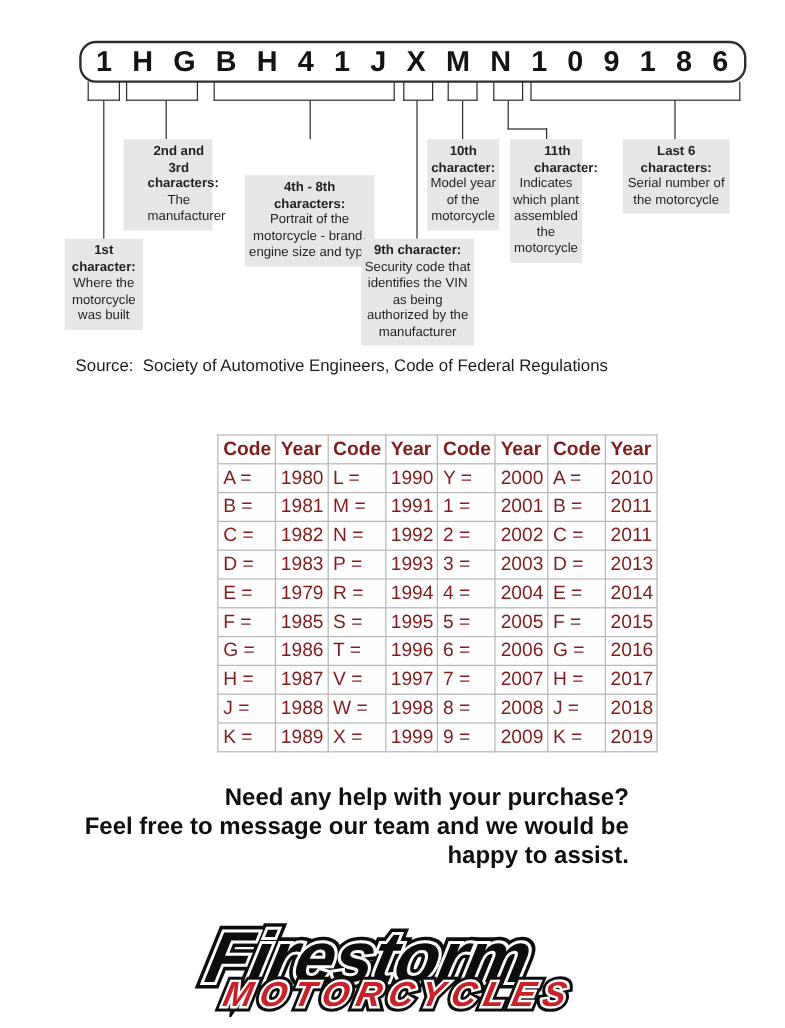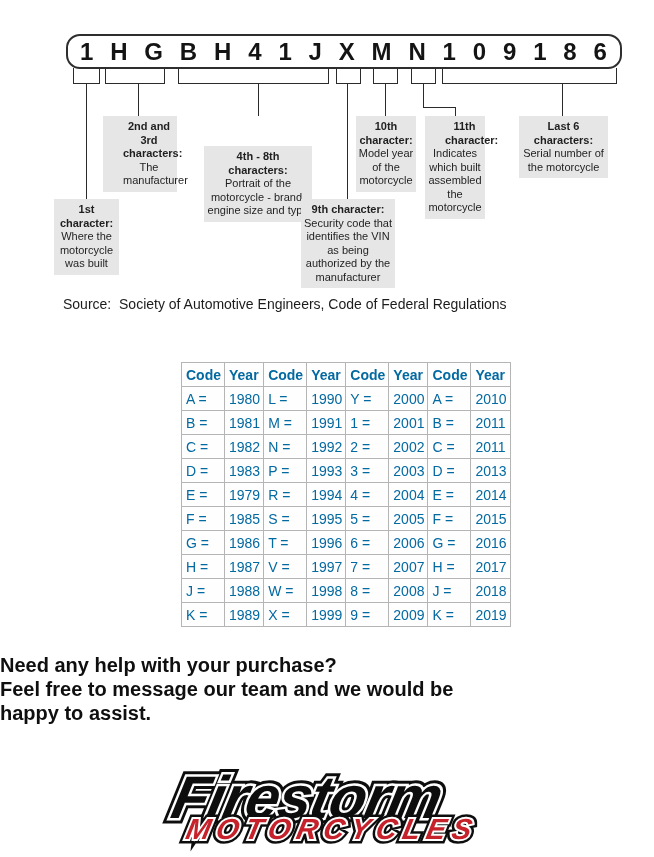--- a/index.html
+++ b/index.html
@@ -85,43 +85,43 @@
     font-size: 14px;
     color: #1c1c1c;
     white-space: pre;
   }
 
   
   #year-table {
     position: absolute;
     left: 181px; top: 362px;
     border-collapse: collapse;
-    font-size: 14px;
-    color: #0369a1;
+    font-size: 16px;
+    color: #7f1d1d;
   }
   #year-table th, #year-table td {
     border: 1px solid #b5b5b5;
     height: 24px;
     text-align: left;
     vertical-align: middle;
     padding: 0 3px 0 4px;
     background: #fefefe;
     font-weight: normal;
     white-space: nowrap;
   }
   #year-table th { font-weight: bold; }
   #year-table .code-col { width: 40px; }
   #year-table .year-col { width: 32px; }
 
   
   .help-block {
     position: absolute;
     left: 0; top: 653px;
     width: 524px;
-    text-align: left;
+    text-align: right;
     font-size: 20px;
     font-weight: bold;
     line-height: 24px;
     color: #0f0f0f;
   }
 
   
   .logo {
     position: absolute;
     left: 50%; top: 768px;
@@ -212,21 +212,21 @@
   <div class="vin-label" id="label-ninth">
     <span class="ttl" style="display: block;">9th character:</span>
     <span class="bdy">Security code that identifies the VIN as being authorized by the manufacturer</span>
   </div>
   <div class="vin-label" id="label-tenth">
     <span class="ttl" style="display: block;">10th character:</span>
     <span class="bdy">Model year of the motorcycle</span>
   </div>
   <div class="vin-label" id="label-eleventh">
     <span class="ttl" style="display: block; margin-left: 19px;">11th character:</span>
-    <span class="bdy">Indicates which built assembled the motorcycle</span>
+    <span class="bdy">Indicates which plant assembled the motorcycle</span>
   </div>
   <div class="vin-label" id="label-last-six">
     <span class="ttl" style="display: block;">Last 6 characters:</span>
     <span class="bdy">Serial number of the motorcycle</span>
   </div>
 
   <div class="source-line">Source:  Society of Automotive Engineers, Code of Federal Regulations</div>
 
   <table id="year-table">
     <thead>

